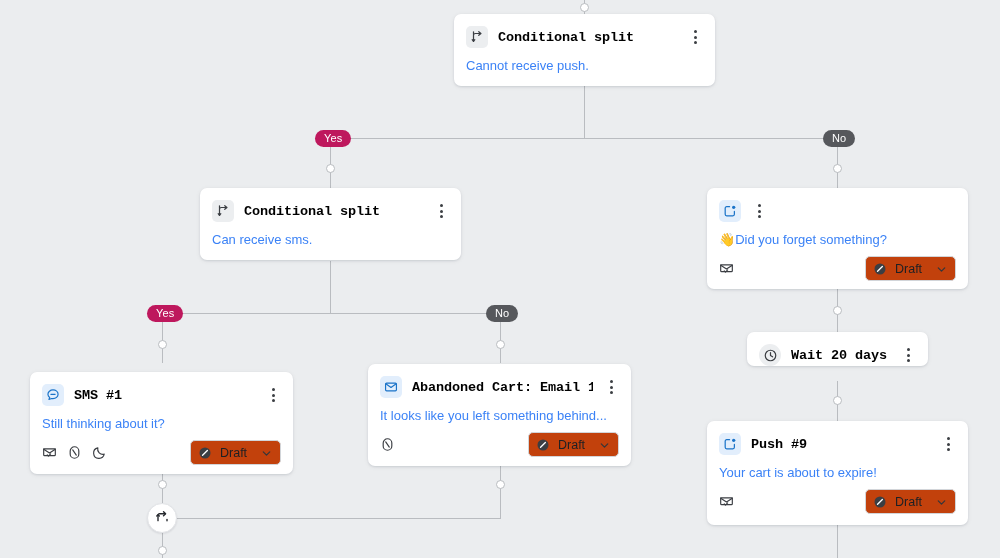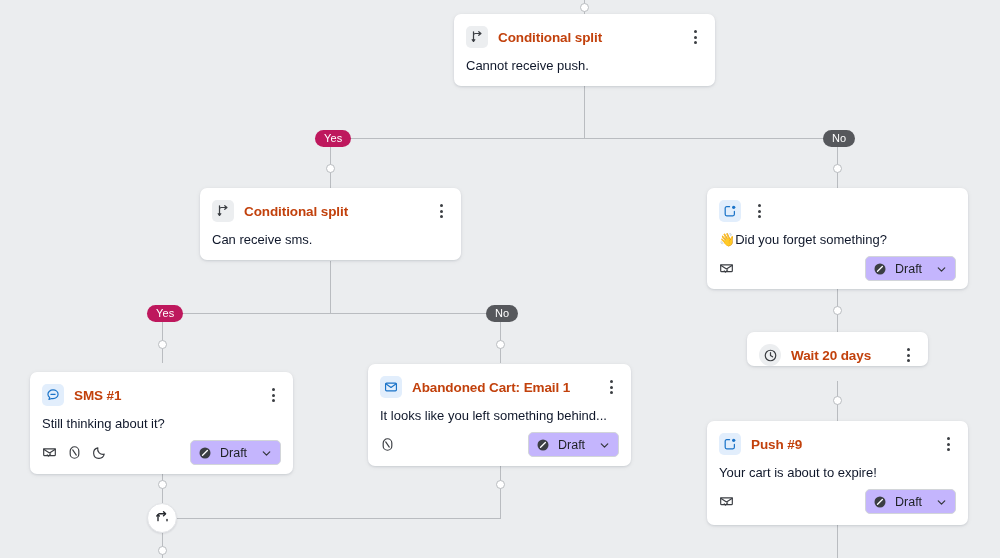--- a/index.html
+++ b/index.html
@@ -76,43 +76,44 @@
     display: flex; align-items: center; justify-content: center;
     flex: 0 0 auto;
   }
   .ico-split { background: #eceef0; }
   .ico-blue  { background: #e2eefc; }
   .ico-clock { background: #eceef0; border-radius: 50%; }
 
   .card-title {
     font-size: 13.5px;
     font-weight: bold;
-    color: #c2410c;
+    color: #000000;
     letter-spacing: -.1px;
     flex: 1 1 auto;
     white-space: nowrap;
     overflow: hidden;
+    font-family: Liberation Mono, monospace;
   }
   .kebab {
     width: 16px; height: 18px;
     display: flex; flex-direction: column;
     align-items: center; justify-content: center;
     gap: 2.5px;
     flex: 0 0 auto;
     cursor: pointer;
   }
   .kebab i {
     width: 3px; height: 3px; border-radius: 50%;
     background: #3b3e43; display: block;
   }
 
   .card-body {
     padding: 10px 12px 0 12px;
     font-size: 13px;
-    color: #0f172a;
+    color: #3b82f6;
     white-space: nowrap;
     overflow: hidden;
   }
   .card-body .emoji { margin-right: 0px; }
 
   .card-foot {
     display: flex;
     align-items: center;
     padding: 9px 12px 12px 12px;
   }
@@ -120,21 +121,21 @@
   .foot-icons svg { display: block; }
 
   .status-select {
     margin-left: auto;
     display: flex; align-items: center;
     gap: 8px;
     height: 25px;
     padding: 0 7px 0 7px;
     border: 1px solid #d2d5d9;
     border-radius: 5px;
-    background: #c4b5fd;
+    background: #c2410c;
     cursor: pointer;
     min-width: 91px;
   }
   .status-select .st-label {
     font-size: 12.5px; color: #1d2024;
     flex: 1 1 auto;
   }
   .status-dot { width: 14px; height: 14px; flex:0 0 auto; }
   .chev { width: 13px; height: 13px; flex:0 0 auto; }
 

